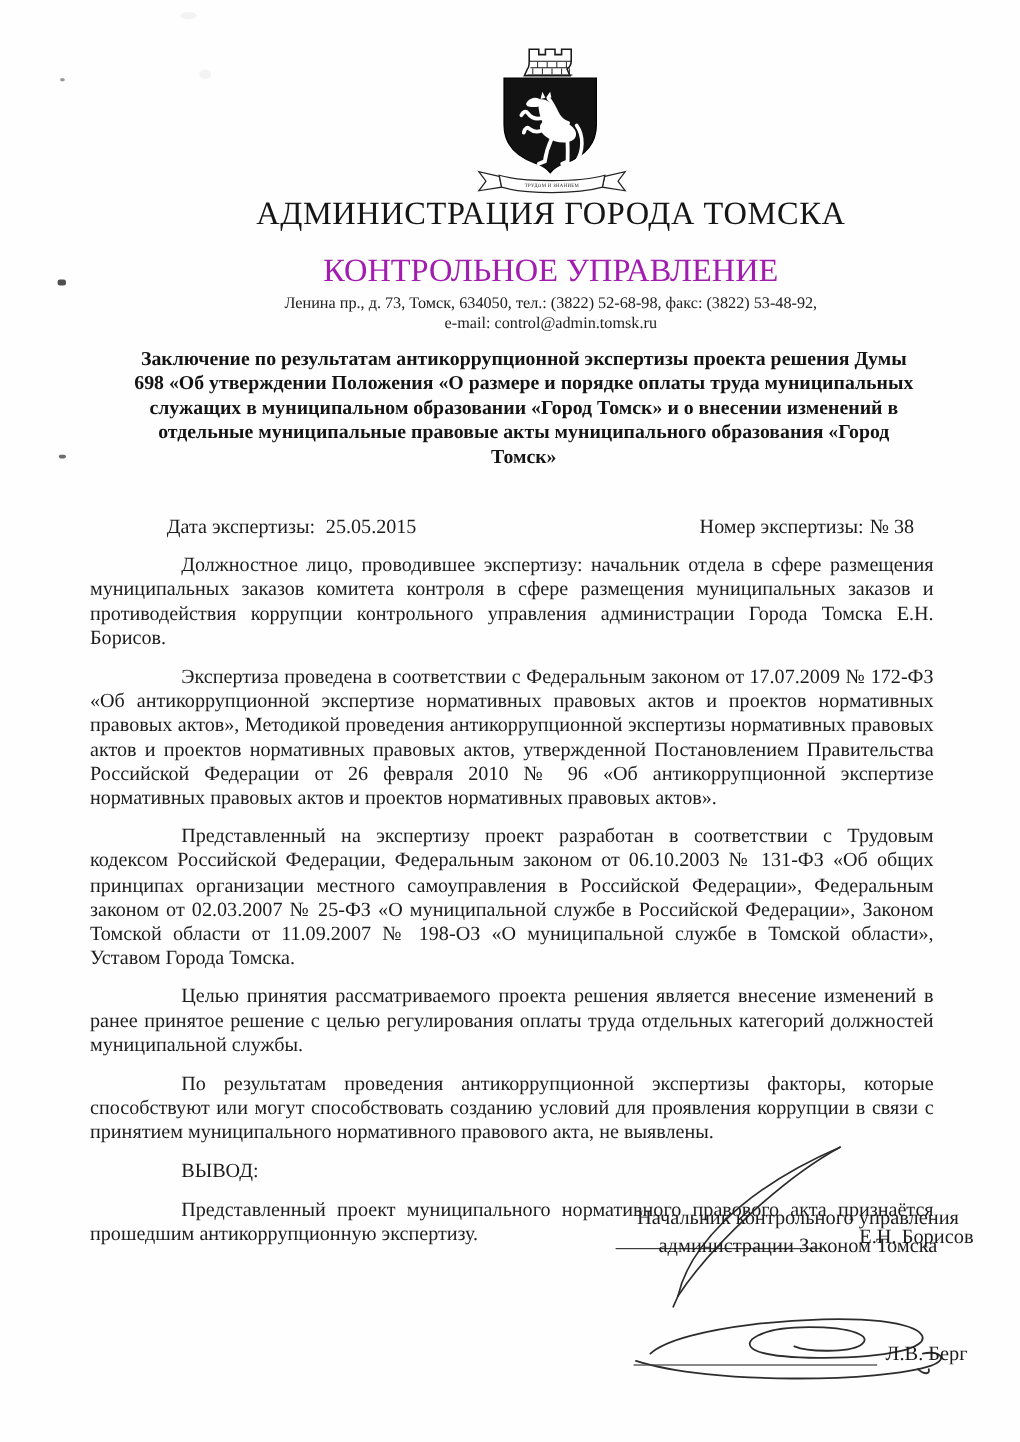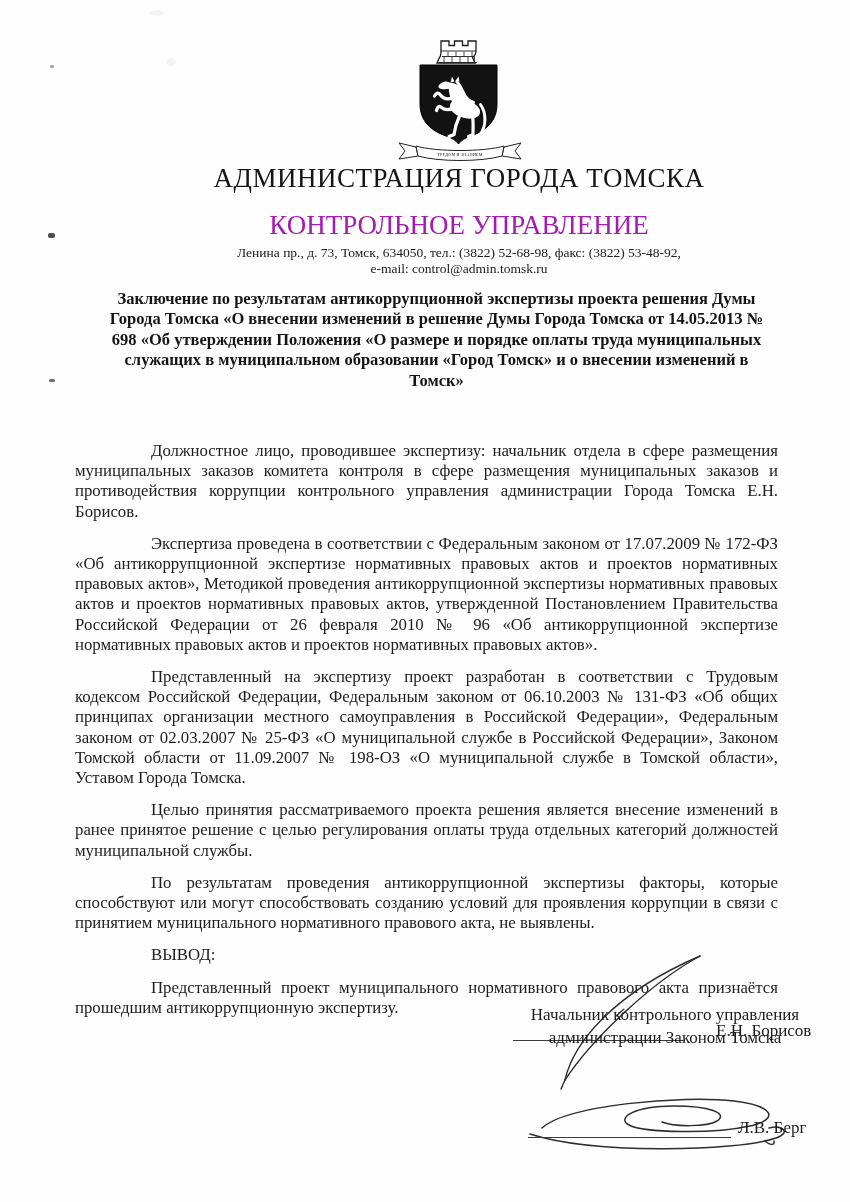--- a/index.html
+++ b/index.html
@@ -91,27 +91,35 @@
     <div class="org-name">АДМИНИСТРАЦИЯ ГОРОДА ТОМСКА</div>
     <div class="department">КОНТРОЛЬНОЕ УПРАВЛЕНИЕ</div>
     <div class="contact">
       <div>Ленина пр., д. 73, Томск, 634050, тел.: (3822) 52-68-98, факс: (3822) 53-48-92,</div>
       <div>e-mail: control@admin.tomsk.ru</div>
     </div>
   </div>
 
   <div class="title-block">
     <div>Заключение по результатам антикоррупционной экспертизы проекта решения Думы</div>
-    <div>Города Томска «О внесении изменений в решение Думы Города Томска от 14.05.2013 №</div>
     <div>698 «Об утверждении Положения «О размере и порядке оплаты труда муниципальных</div>
     <div>служащих в муниципальном образовании «Город Томск» и о внесении изменений в</div>
+    <div>отдельные муниципальные правовые акты муниципального образования «Город</div>
     <div>Томск»</div>
   </div>
 
   <div class="body-block">
+    <div class="meta-row">
+      <span class="meta-left">
+        <span>Дата экспертизы:</span><span class="val">25.05.2015</span>
+      </span>
+      <span class="meta-right">
+        <span>Номер экспертизы:</span><span class="val">№ 38</span>
+      </span>
+    </div>
     <p>Должностное лицо, проводившее экспертизу: начальник отдела в сфере размещения муниципальных заказов комитета контроля в сфере размещения муниципальных заказов и противодействия коррупции контрольного управления администрации Города Томска Е.Н. Борисов.</p>
     <p>Экспертиза проведена в соответствии с Федеральным законом от 17.07.2009 № 172-ФЗ «Об антикоррупционной экспертизе нормативных правовых актов и проектов нормативных правовых актов», Методикой проведения антикоррупционной экспертизы нормативных правовых актов и проектов нормативных правовых актов, утвержденной Постановлением Правительства Российской Федерации от 26 февраля 2010 № 96 «Об антикоррупционной экспертизе нормативных правовых актов и проектов нормативных правовых актов».</p>
     <p>Представленный на экспертизу проект разработан в соответствии с Трудовым кодексом Российской Федерации, Федеральным законом от 06.10.2003 № 131-ФЗ «Об общих принципах организации местного самоуправления в Российской Федерации», Федеральным законом от 02.03.2007 № 25-ФЗ «О муниципальной службе в Российской Федерации», Законом Томской области от 11.09.2007 № 198-ОЗ «О муниципальной службе в Томской области», Уставом Города Томска.</p>
     <p>Целью принятия рассматриваемого проекта решения является внесение изменений в ранее принятое решение с целью регулирования оплаты труда отдельных категорий должностей муниципальной службы.</p>
     <p>По результатам проведения антикоррупционной экспертизы факторы, которые способствуют или могут способствовать созданию условий для проявления коррупции в связи с принятием муниципального нормативного правового акта, не выявлены.</p>
     <p>ВЫВОД:</p>
     <p>Представленный проект муниципального нормативного правового акта признаётся прошедшим антикоррупционную экспертизу.</p>
   </div>
 
   <svg class="sig-stroke sig-stroke-1" viewBox="0 0 175 145" xmlns="http://www.w3.org/2000/svg" fill="none" stroke="#2d2d2d" stroke-width="1.4" stroke-linecap="round">

